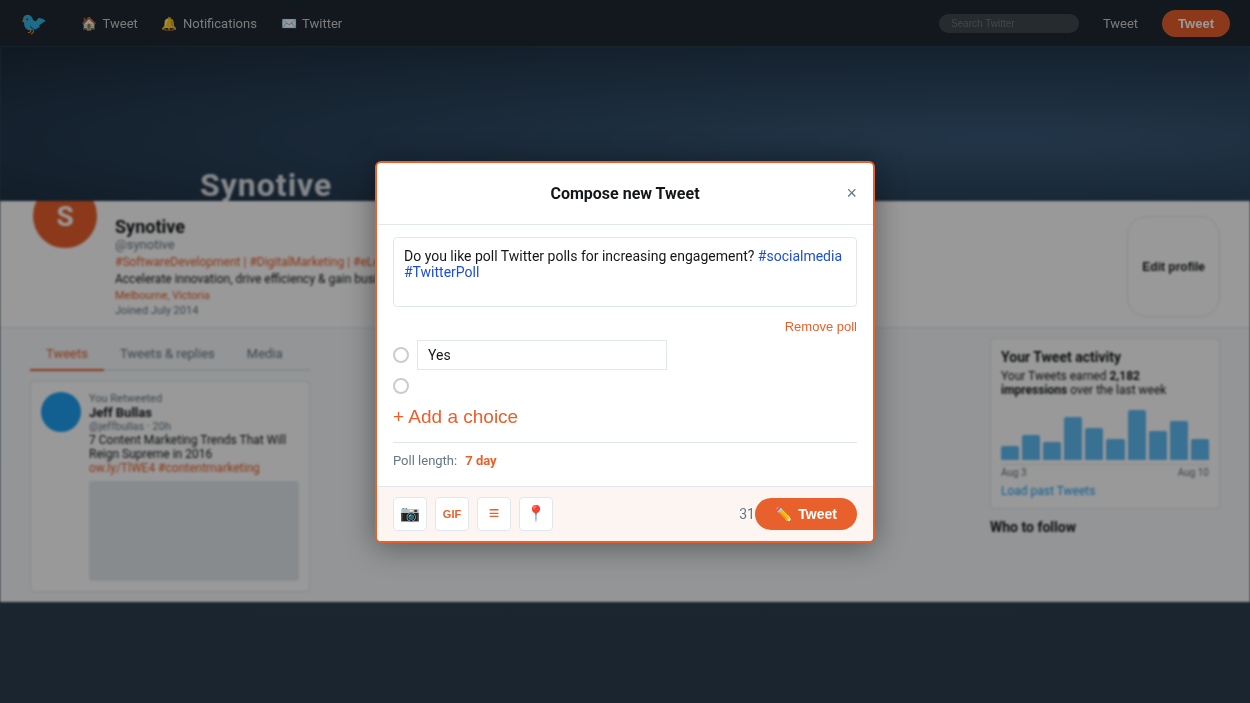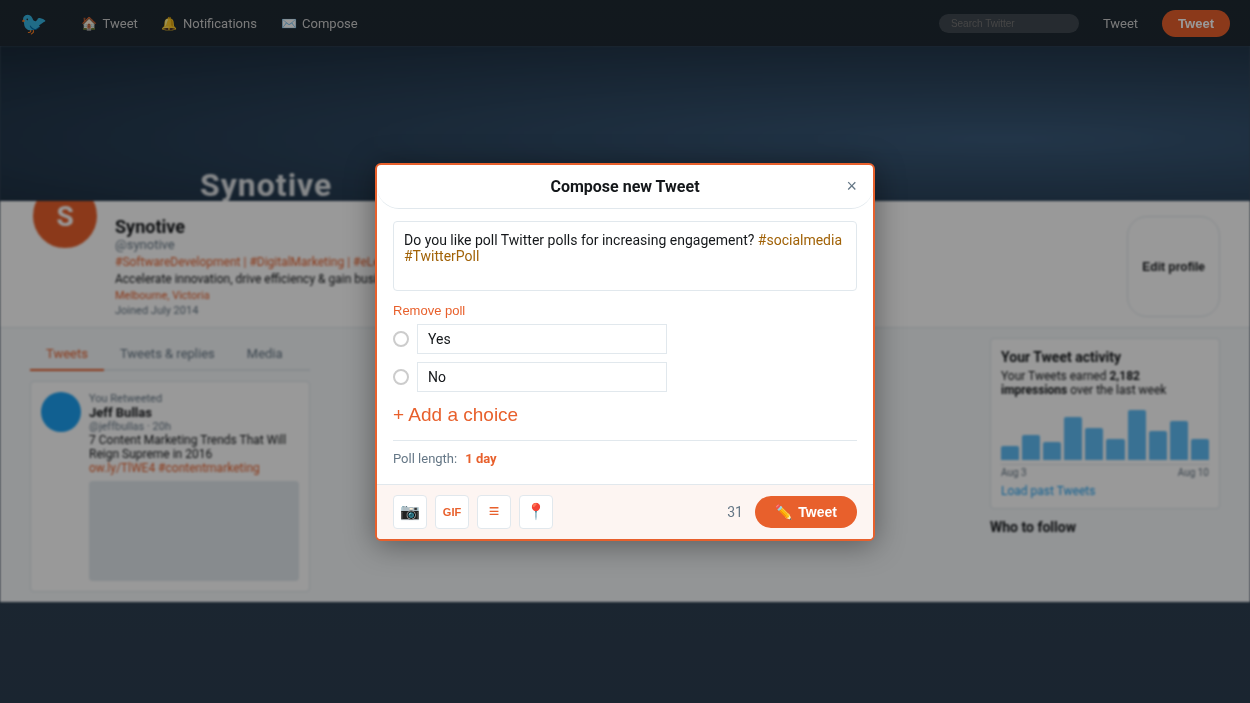--- a/index.html
+++ b/index.html
@@ -247,24 +247,23 @@
       width: 500px;
       box-shadow: 0 4px 30px rgba(0,0,0,0.4);
       border: 2px solid #e8602c;
       overflow: hidden;
     }
 
     .modal-header {
       display: flex;
       align-items: center;
       justify-content: center;
-      padding: 12px 16px;
+      padding: 21px 16px;
       border-bottom: 1px solid #e1e8ed;
       position: relative;
-      border-radius: 24px;
     }
 
     .modal-title {
       font-size: 16px;
       font-weight: bold;
       color: #14171a;
     }
 
     .modal-close {
       position: absolute;
@@ -277,29 +276,30 @@
       background: none;
       border: none;
       line-height: 1;
     }
 
     .modal-body {
       padding: 12px 16px;
     }
 
     .hashtag {
-      color: #a16207;
+      color: #1d4ed8;
     }
 
     .poll-section {
       margin-top: 12px;
     }
 
     .poll-remove-row {
       display: flex;
+      justify-content: flex-end;
       margin-bottom: 6px;
     }
 
     .remove-poll-btn {
       color: #e8602c;
       font-size: 13px;
       background: none;
       border: none;
       cursor: pointer;
       text-decoration: none;
@@ -384,21 +384,20 @@
       align-items: center;
       justify-content: center;
       cursor: pointer;
       color: #e8602c;
       font-size: 16px;
     }
 
     .footer-right {
       display: flex;
       align-items: center;
-      gap: 12px;
     }
 
     .char-count {
       font-size: 14px;
       color: #657786;
     }
 
     .tweet-submit-btn {
       background: #e8602c;
       color: white;
@@ -487,21 +486,21 @@
   <div class="nav-item">
     <span>🏠</span>
     <span>Tweet</span>
   </div>
   <div class="nav-item">
     <span>🔔</span>
     <span>Notifications</span>
   </div>
   <div class="nav-item">
     <span>✉️</span>
-    <span>Compose</span>
+    <span>Twitter</span>
   </div>
   <div class="nav-spacer"></div>
   <input class="nav-search" type="text" placeholder="Search Twitter" style="">
   <span class="nav-text">Tweet</span>
   <button class="nav-tweet-btn">Tweet</button>
 </div>
 
 <div class="page-content">
   <div class="profile-cover">
     <div class="profile-cover-bg"></div>
@@ -592,28 +591,27 @@
           <button class="remove-poll-btn">Remove poll</button>
         </div>
 
         <div class="poll-option-row">
           <div class="poll-radio"></div>
           <input class="poll-input" type="text" value="Yes" style="">
         </div>
 
         <div class="poll-option-row">
           <div class="poll-radio"></div>
-          <input class="poll-input" type="text" value="No" style="">
         </div>
 
         <button class="add-choice-btn">+ Add a choice</button>
 
         <div class="poll-length-row">
           <span>Poll length:</span>
-          <span class="poll-length-value">1 day</span>
+          <span class="poll-length-value">7 day</span>
         </div>
       </div>
     </div>
 
     <div class="modal-footer">
       <div class="footer-icons">
         <button class="footer-icon-btn">
           <span>📷</span>
         </button>
         <button class="footer-icon-btn">

